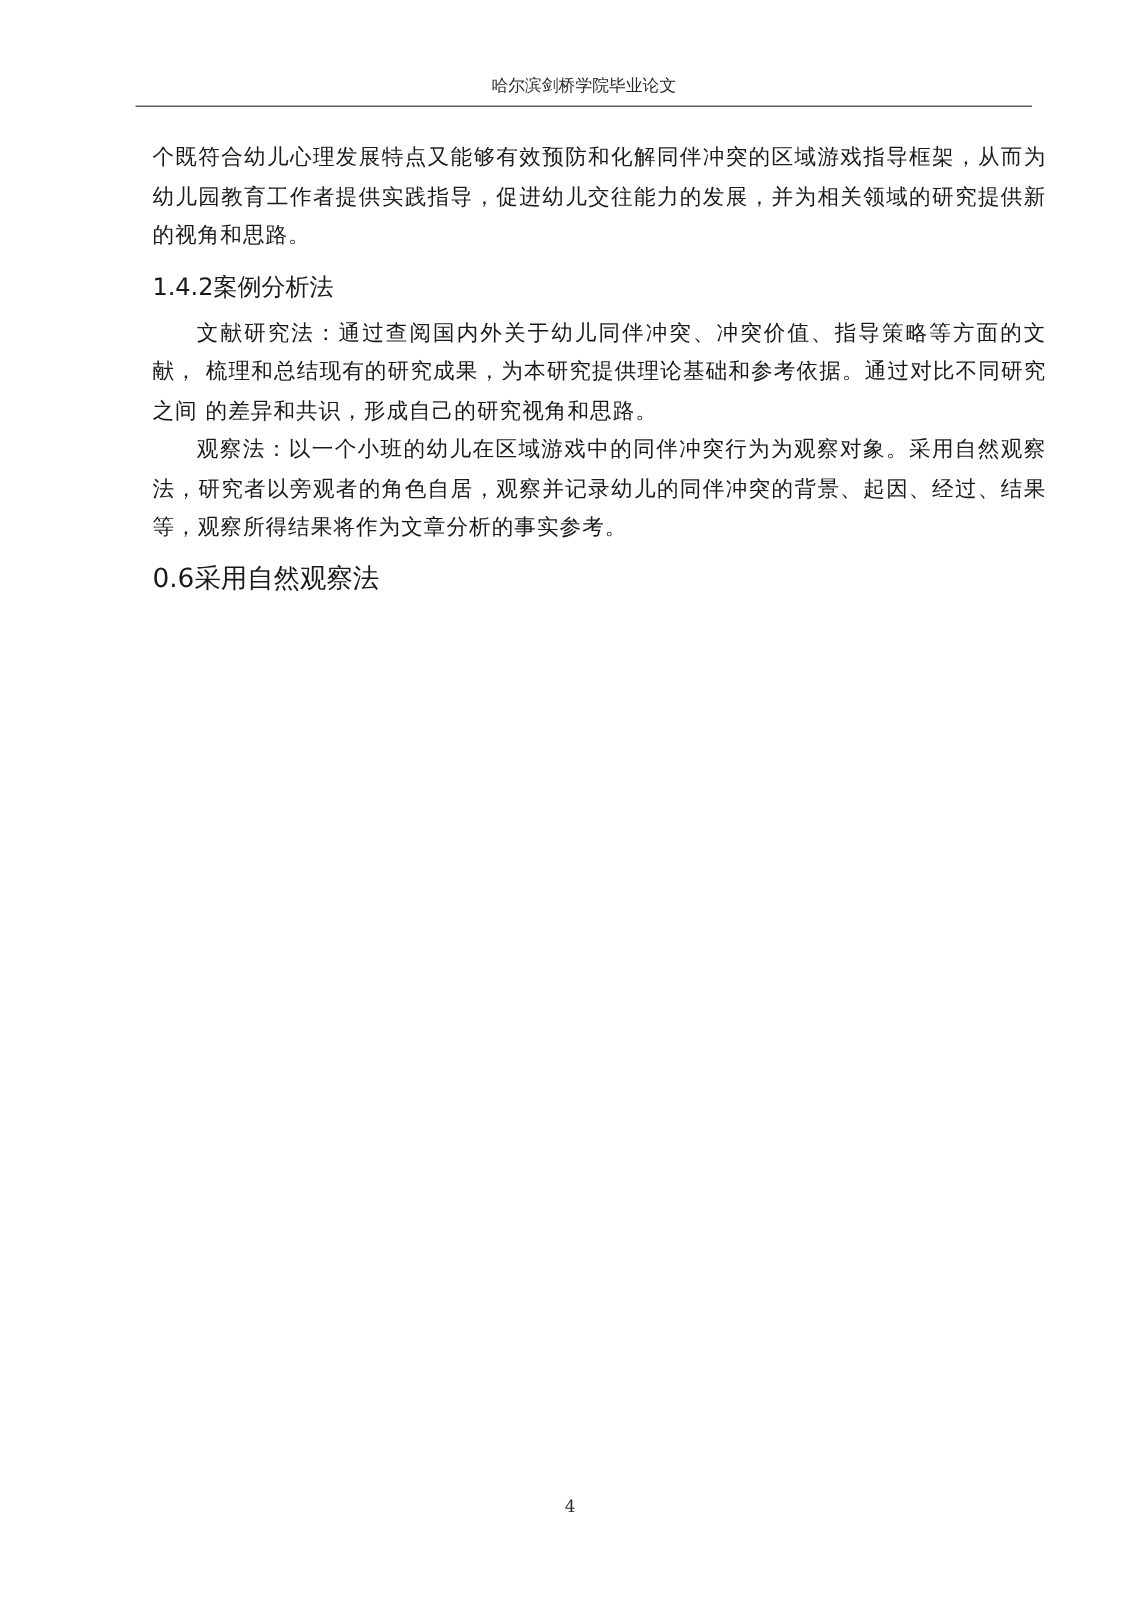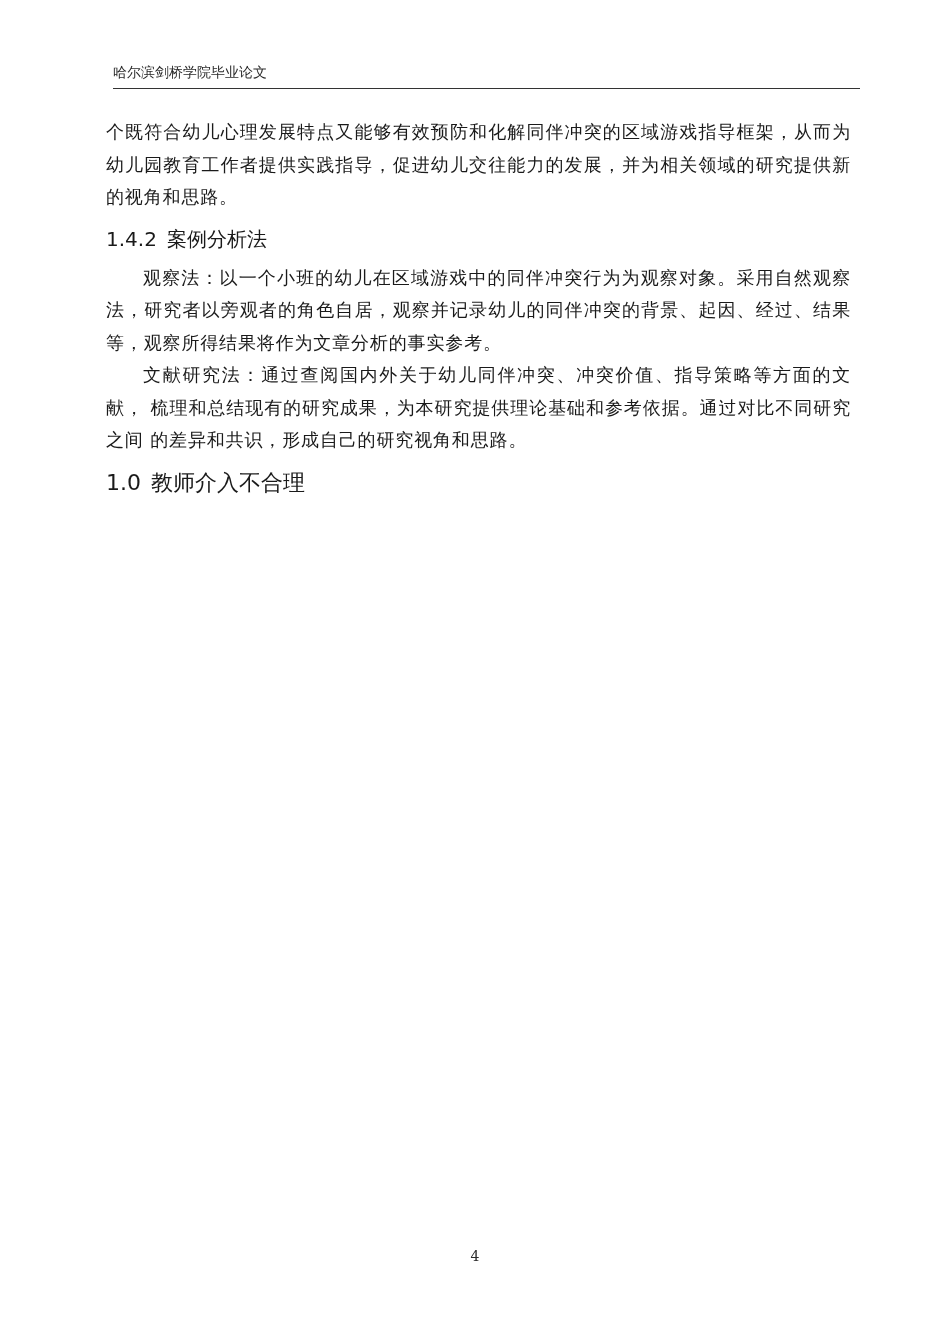--- a/index.html
+++ b/index.html
@@ -13,36 +13,36 @@
       position: relative;
       overflow: hidden;
       font-family: "DejaVu Serif", "Liberation Serif", serif;
       color: #1a1a1a;
     }
     .page-header {
       position: absolute;
       left: 113px;
       top: 62px;
       width: 747px;
-      text-align: left;
+      text-align: center;
       font-size: 14px;
       line-height: 20px;
       color: #2a2a2a;
     }
     .header-rule {
       position: absolute;
       left: 113px;
       top: 88px;
       width: 747px;
       height: 0;
       border-top: 1px solid #333333;
     }
     .content {
       position: absolute;
-      left: 106px;
+      left: 127px;
       top: 116px;
       width: 745px;
     }
     .para {
       margin: 0;
       font-size: 18px;
       line-height: 32.5px;
       text-align: justify;
       letter-spacing: 0.85px;
     }
@@ -57,21 +57,20 @@
       font-weight: normal;
     }
     .heading-2 {
       margin: 10px 0 8px 0;
       font-family: "DejaVu Sans", "Liberation Sans", sans-serif;
       font-size: 22px;
       line-height: 32px;
       font-weight: normal;
     }
     .heading-num {
-      margin-right: 10px;
     }
     .page-number {
       position: absolute;
       left: 0;
       top: 1248px;
       width: 950px;
       text-align: center;
       font-size: 14px;
       color: #2a2a2a;
     }
@@ -81,21 +80,21 @@
 
 <div class="page-header">哈尔滨剑桥学院毕业论文</div>
 <div class="header-rule"></div>
 
 <div class="content">
   <p class="para">个既符合幼儿心理发展特点又能够有效预防和化解同伴冲突的区域游戏指导框架，从而为幼儿园教育工作者提供实践指导，促进幼儿交往能力的发展，并为相关领域的研究提供新的视角和思路。</p>
 
   <h3 class="heading-3">
     <span class="heading-num">1.4.2</span><span>案例分析法</span>
   </h3>
+  <p class="para indent">文献研究法：通过查阅国内外关于幼儿同伴冲突、冲突价值、指导策略等方面的文献， 梳理和总结现有的研究成果，为本研究提供理论基础和参考依据。通过对比不同研究之间 的差异和共识，形成自己的研究视角和思路。</p>
   <p class="para indent">观察法：以一个小班的幼儿在区域游戏中的同伴冲突行为为观察对象。采用自然观察法，研究者以旁观者的角色自居，观察并记录幼儿的同伴冲突的背景、起因、经过、结果等，观察所得结果将作为文章分析的事实参考。</p>
-  <p class="para indent">文献研究法：通过查阅国内外关于幼儿同伴冲突、冲突价值、指导策略等方面的文献， 梳理和总结现有的研究成果，为本研究提供理论基础和参考依据。通过对比不同研究之间 的差异和共识，形成自己的研究视角和思路。</p>
 
   <h2 class="heading-2">
-    <span class="heading-num">1.0</span><span>教师介入不合理</span>
+    <span class="heading-num">0.6</span><span>采用自然观察法</span>
   </h2>
 </div>
 
 <div class="page-number">4</div>
 
 </body></html>

